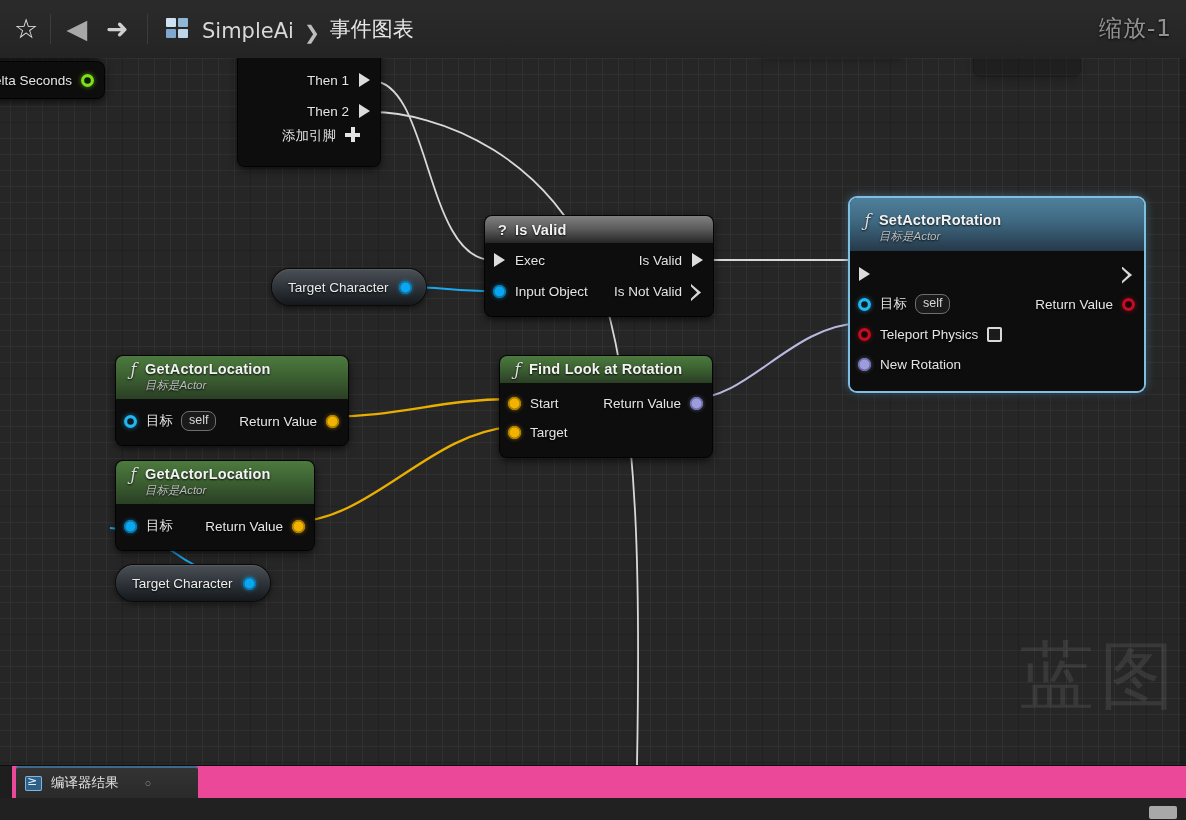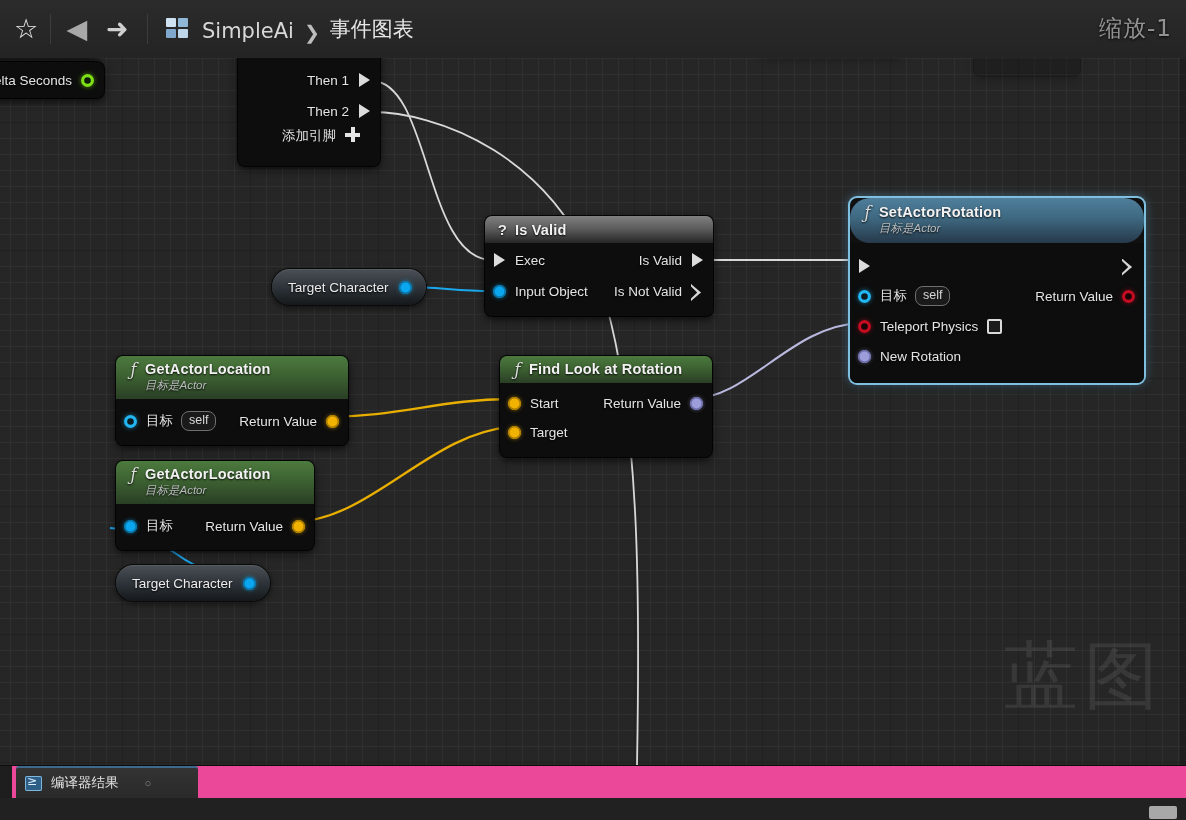--- a/index.html
+++ b/index.html
@@ -21,21 +21,21 @@
       linear-gradient(to right, rgba(0,0,0,0.40) 1px, transparent 1px),
       linear-gradient(to bottom, rgba(0,0,0,0.40) 1px, transparent 1px);
     background-size: 16px 16px, 16px 16px, 128px 128px, 128px 128px;
     background-position: -6px -6px, -6px -6px, -6px -6px, -6px -6px;
     overflow: hidden;
   }
   #wires { position: absolute; left:0; top:0; width:1186px; height:765px; pointer-events:none; }
 
   
   .watermark {
-    position: absolute; right: 22px; bottom: 38px;
+    position: absolute; right: 6px; bottom: 38px;
     font-size: 74px; letter-spacing: 6px;
     color: rgba(255,255,255,0.085);
     font-family: "DejaVu Sans", sans-serif;
     user-select: none;
   }
 
   
   .node {
     position: absolute;
     border-radius: 7px;
@@ -355,21 +355,21 @@
           <div class="out">
             <span class="plabel">Is Not Valid</span>
             <span class="exec-lbl-gap"></span>
             <span class="exec hollow" style="background:transparent;"></span>
           </div>
         </div>
       </div>
     </div>
 
     <div class="node sel" style="left:850px; top:198px; width:294px;">
-      <div class="hdr hdr-blue" style="padding-top:6px; padding-bottom:8px;border-radius:20px;">
+      <div class="hdr hdr-blue" style="padding-top:14px; padding-bottom:8px;">
         <div class="ttl">
           <span class="fico">ƒ</span><span>SetActorRotation</span>
         </div>
         <div class="sub" style="padding-left:18px;">目标是Actor</div>
       </div>
       <div class="body" style="padding-top:8px; padding-bottom:12px;">
         <div class="row" style="height:30px;">
           <div class="in">
               <span class="exec"></span>
             </div>

